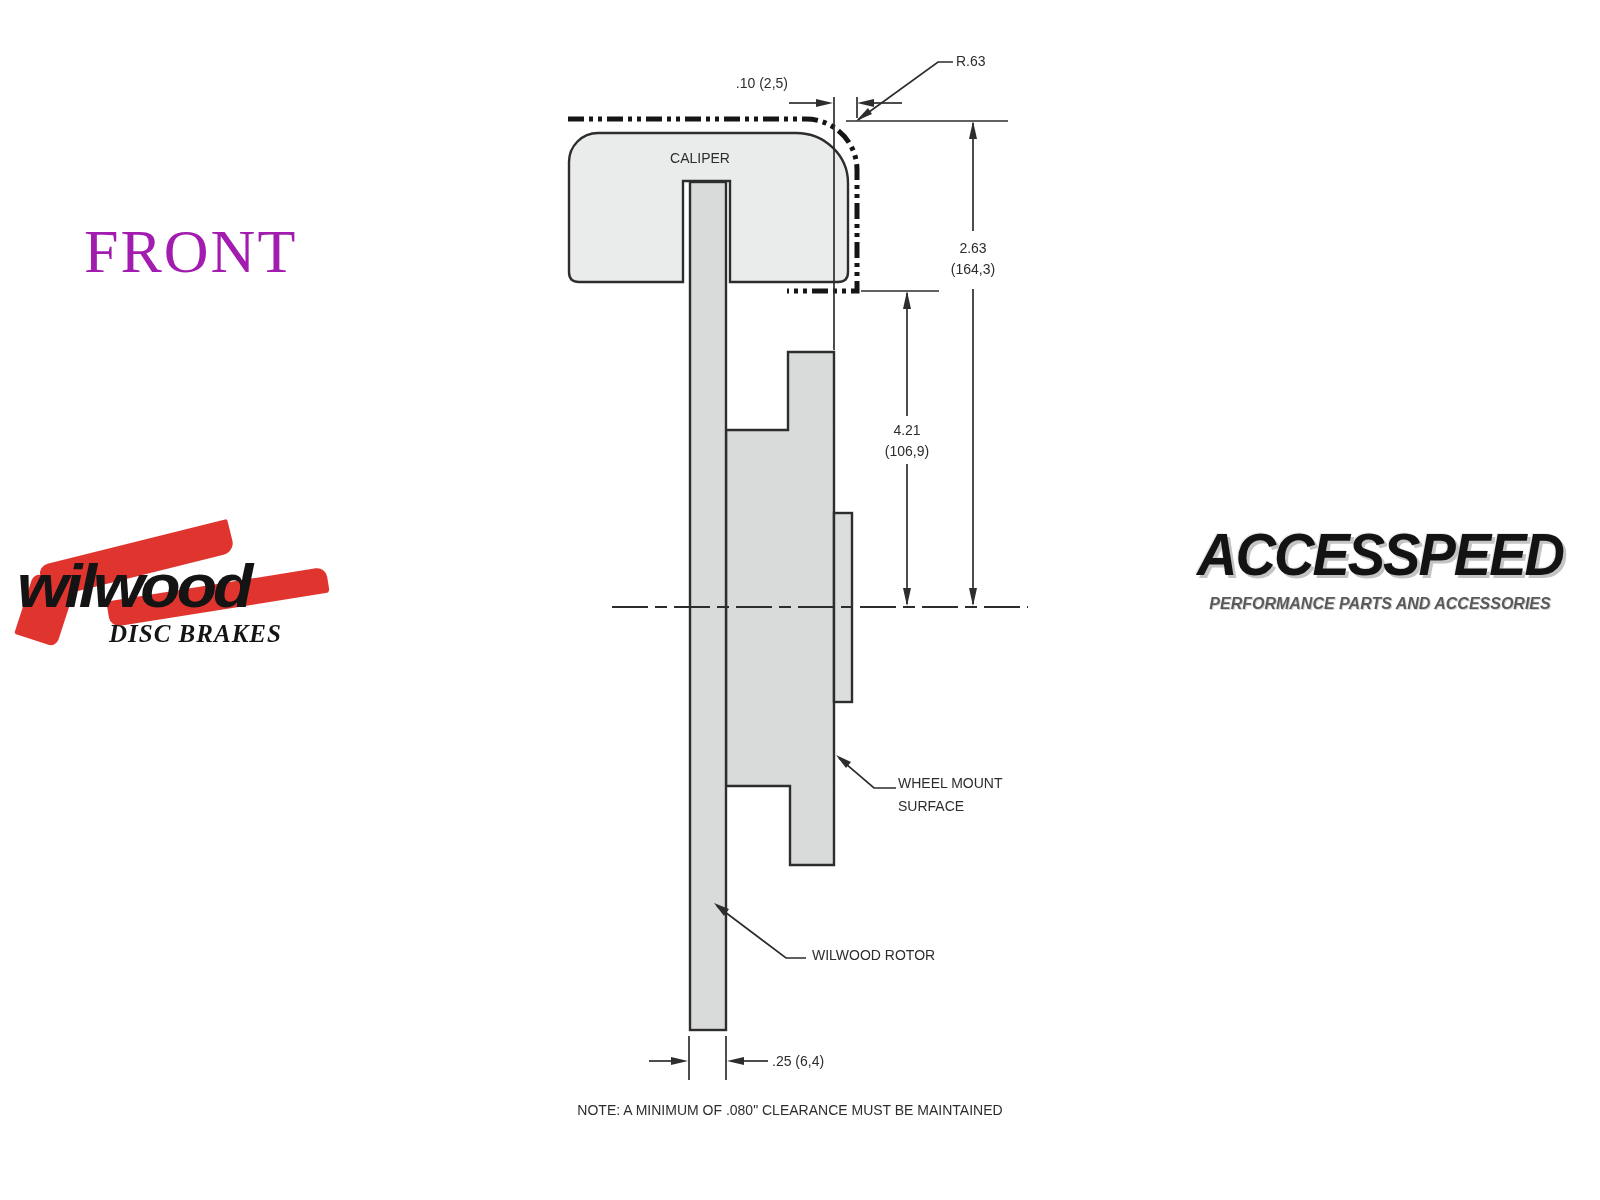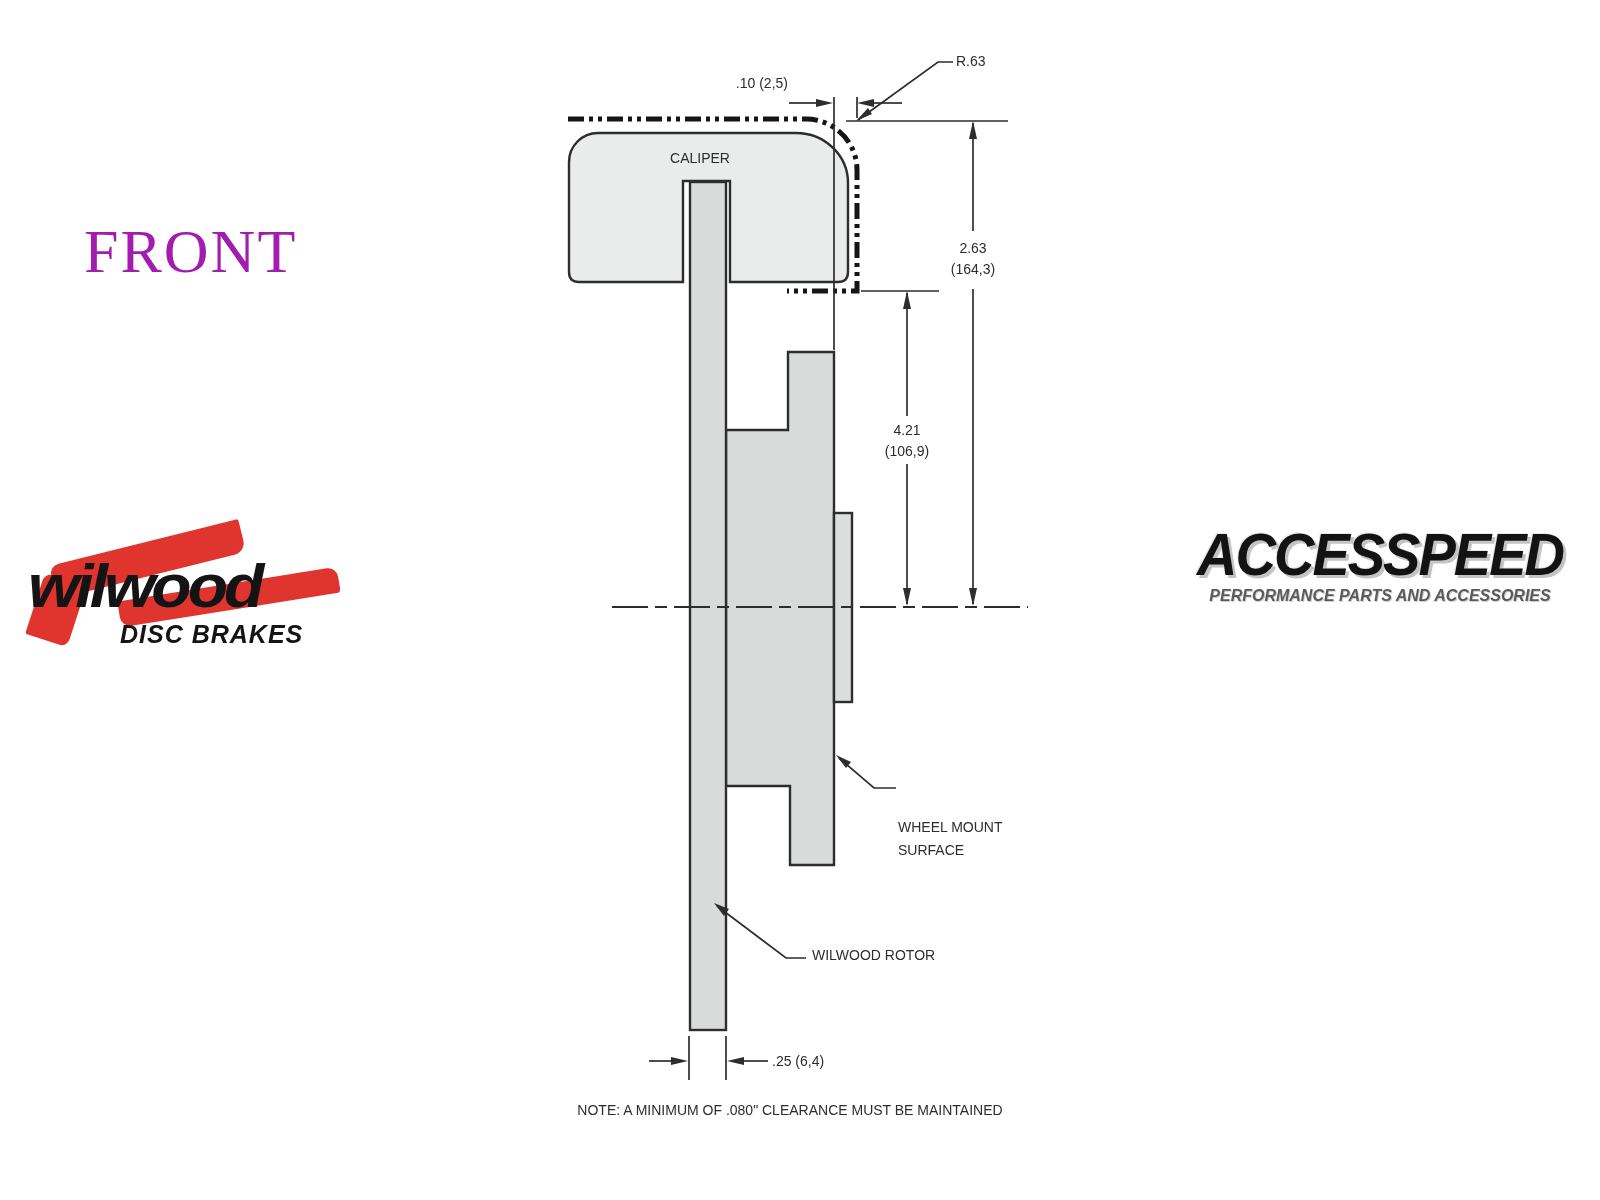--- a/index.html
+++ b/index.html
@@ -12,51 +12,51 @@
 
   
   #front-label{left:84px;top:240px;font-size:62px;letter-spacing:2px;color:#a21caf;font-family:Liberation Serif, serif;}
 
   
   #caliper-label{left:560px;top:147px;width:280px;text-align:center;}
   #dim-clearance{left:650px;top:72px;width:138px;text-align:right;}
   #dim-radius{left:956px;top:50px;}
   #dim-height{left:920px;top:238px;width:106px;text-align:center;line-height:21px;}
   #dim-mount{left:854px;top:420px;width:106px;text-align:center;line-height:21px;}
-  #callout-wheel-mount{left:898px;top:772px;line-height:23px;margin-top:44px;}
+  #callout-wheel-mount{left:898px;top:772px;line-height:23px;}
   #callout-rotor{left:812px;top:944px;}
   #dim-thickness{left:772px;top:1050px;}
   #note{left:390px;top:1098px;width:800px;text-align:center;line-height:25px;}
 
   
   .part{stroke:var(--line,#2d2d2d);stroke-width:2.4;}
   .fill-caliper{fill:var(--caliper-fill,#eaebeb);}
   .fill-rotor{fill:var(--rotor-fill,#d9dbdb);}
   .fill-stud{fill:var(--stud-fill,#dcdede);}
   .thin{stroke:var(--line,#2d2d2d);stroke-width:1.7;fill:none;}
   .arrow{fill:var(--line,#2d2d2d);stroke:none;}
   .phantom{stroke:#151515;stroke-width:5;fill:none;stroke-dasharray:16 5 4 5 4 5;}
   .cline{stroke:var(--line,#2d2d2d);stroke-width:2;fill:none;stroke-dasharray:36 7 12 7;}
 
   
-  #wilwood-logo{position:absolute;left:28px;top:538px;width:312px;height:118px;}
+  #wilwood-logo{position:absolute;left:17px;top:538px;width:312px;height:118px;}
   .splash{position:absolute;background:var(--wilwood-red,#e0352f);}
   #splash-1{left:22px;top:4px;width:195px;height:34px;transform:rotate(-14deg);border-radius:10px 2px 12px 2px;}
   #splash-2{left:90px;top:46px;width:222px;height:26px;transform:rotate(-9deg);border-radius:4px 10px 4px 10px;}
   #splash-3{left:6px;top:40px;width:44px;height:64px;transform:rotate(18deg);border-radius:8px 2px 8px 2px;}
   #wilwood-word{position:absolute;left:0px;top:10px;font-size:66px;font-style:italic;font-weight:900;
     letter-spacing:-4px;color:#141414;transform:scaleY(.92);}
   #wilwood-sub{position:absolute;left:92px;top:82px;font-size:25px;font-style:italic;font-weight:900;
-    letter-spacing:1px;color:#141414;}
+    letter-spacing:1px;color:#141414;font-family:Liberation Serif, serif;}
 
   
   #accesspeed-logo{position:absolute;left:1192px;top:522px;width:376px;height:118px;text-align:center;}
   #accesspeed-word{font-size:56px;font-style:italic;font-weight:900;letter-spacing:-2px;color:#131313;
     text-shadow:3px 3px 0 #c4c4c4, -1px -1px 0 #e8e8e8;transform:scaleY(1.05);display:block;}
-  #accesspeed-tag{display:block;margin-top:0;font-size:16px;font-style:italic;font-weight:900;
+  #accesspeed-tag{display:block;margin-top:8px;font-size:16px;font-style:italic;font-weight:900;
     color:var(--tagline-gray,#5a5a5a);letter-spacing:0;text-shadow:1px 1px 0 #cfcfcf;}
 </style>
 </head>
 <body>
 
 <div id="canvas">
 
   <svg id="drawing" width="1600" height="1200" viewBox="0 0 1600 1200">
 
     <path class="part fill-caliper" d="M 598 133 H 796 A 52 50 0 0 1 848 183 V 272 Q 848 282 838 282 H 730 V 181 H 683 V 282 H 579 Q 569 282 569 272 V 162 A 29 29 0 0 1 598 133 Z"></path>

